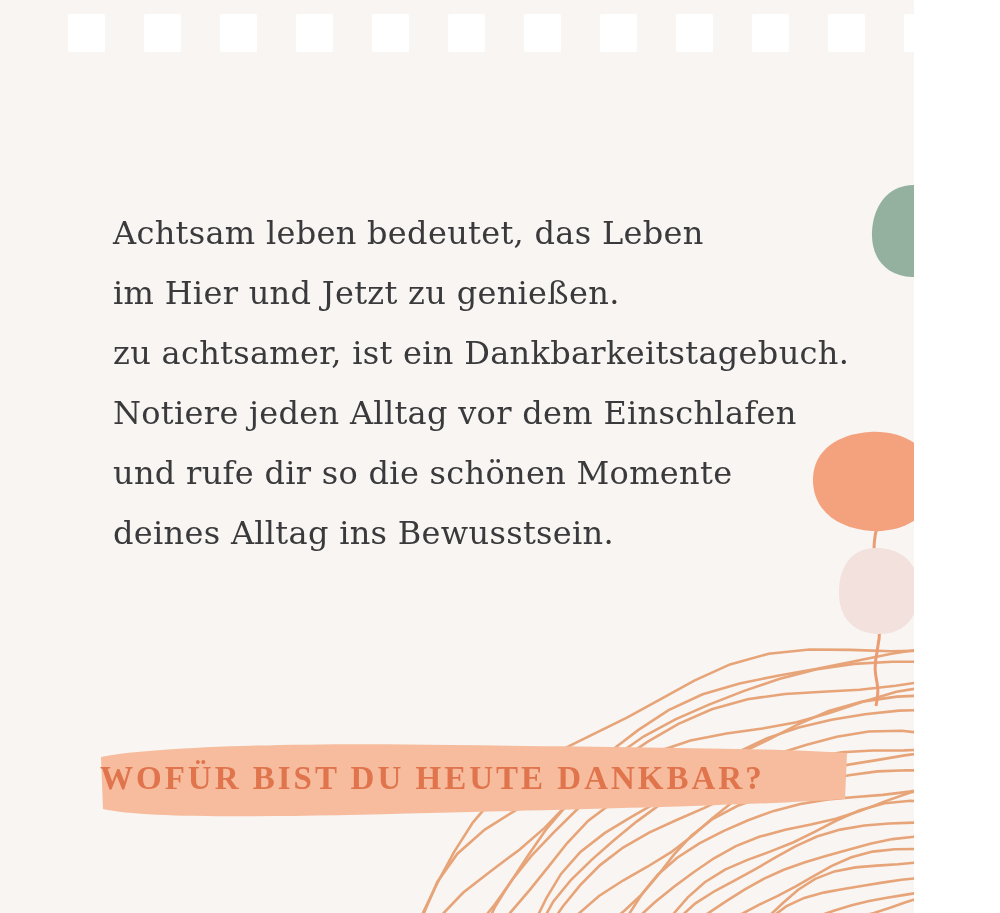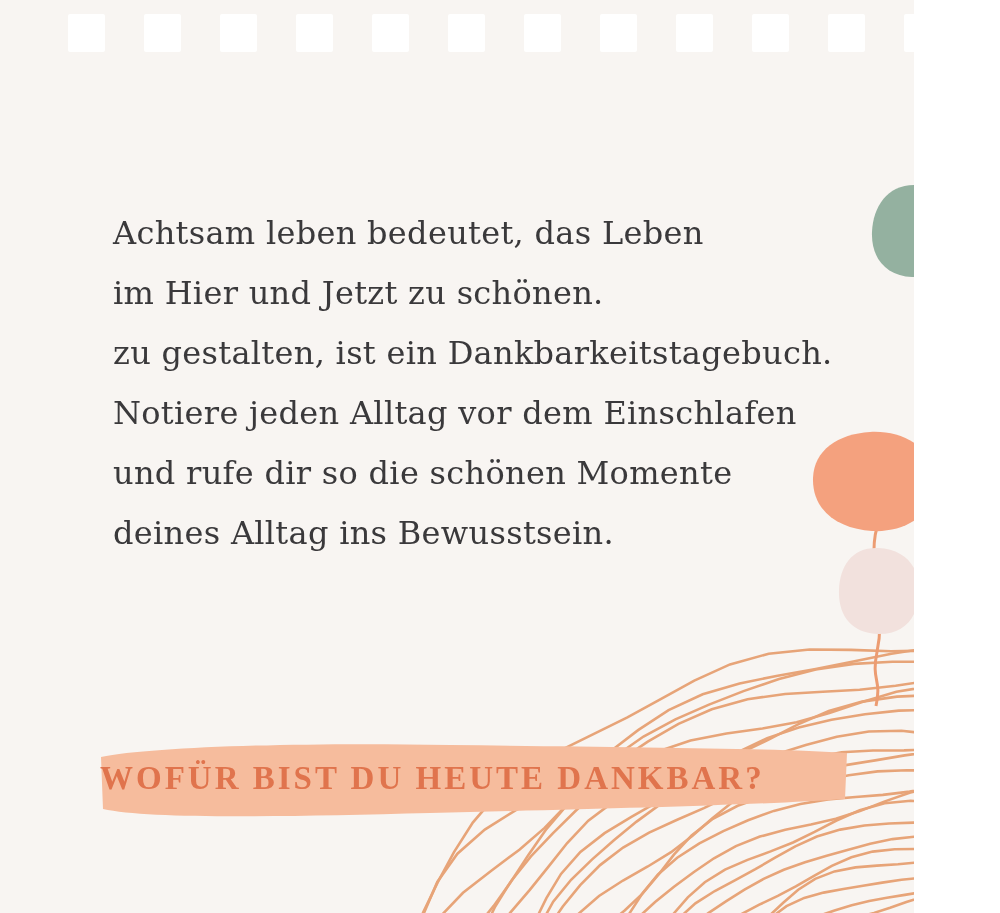--- a/index.html
+++ b/index.html
@@ -111,22 +111,22 @@
     <path d="M870,432 C905,430 937,450 936,484 C935,514 905,533 872,531
              C840,529 812,512 813,478 C814,450 838,434 870,432 Z" fill="#f4a17e"></path>
 
     <path d="M878,548 C906,549 920,568 919,592 C918,618 904,635 877,634
              C852,633 838,616 839,590 C840,566 852,547 878,548 Z" fill="#f2e1dd"></path>
   </svg>
 
   <div class="body-text" style="color: rgb(58, 57, 59);">
 
   <div>Achtsam leben bedeutet, das Leben</div>
-      <div>im Hier und Jetzt zu schönen.</div>
-      <div>zu gestalten, ist ein Dankbarkeitstagebuch.</div>
+      <div>im Hier und Jetzt zu genießen.</div>
+      <div>zu achtsamer, ist ein Dankbarkeitstagebuch.</div>
       <div>Notiere jeden Alltag vor dem Einschlafen</div>
       <div>und rufe dir so die schönen Momente</div>
       <div>deines Alltag ins Bewusstsein.</div>
     </div>
 
   <div class="question-text" style="color: rgb(224, 116, 77);">WOFÜR BIST DU HEUTE DANKBAR?</div>
 
 </div>
 
 </body></html>

